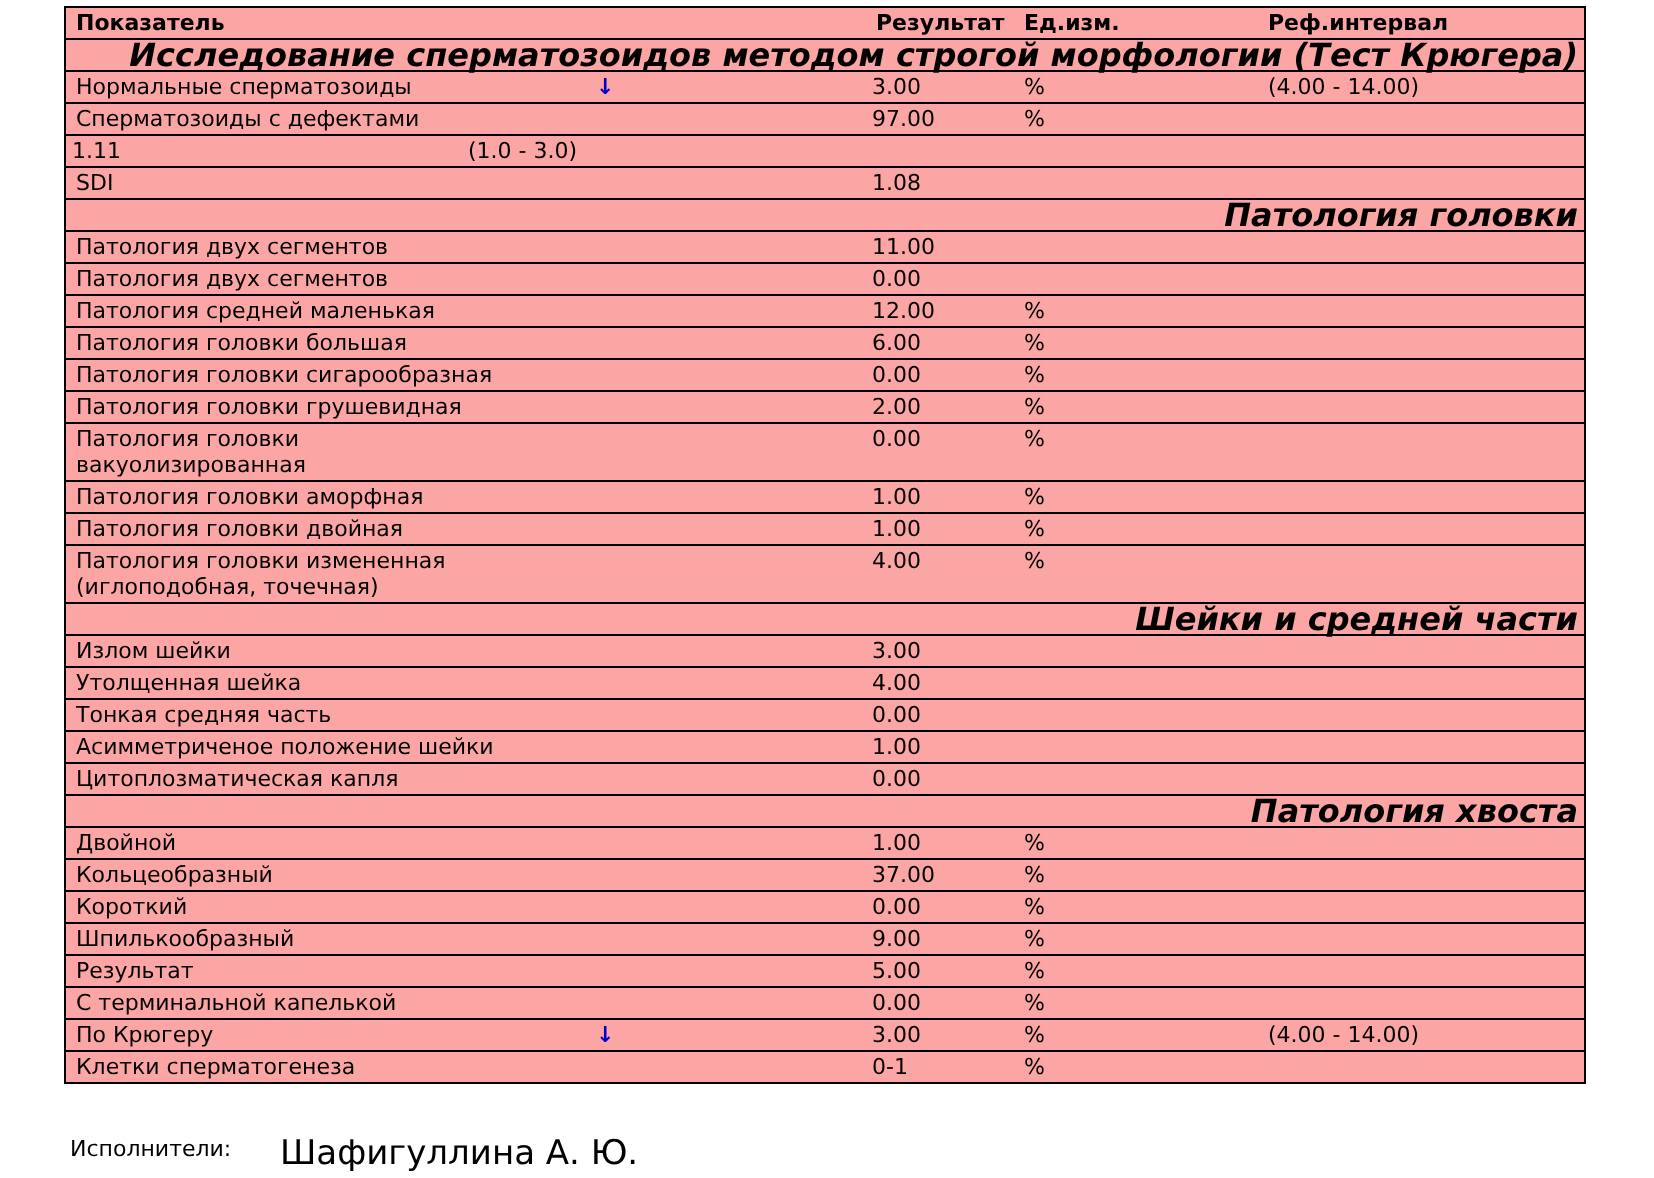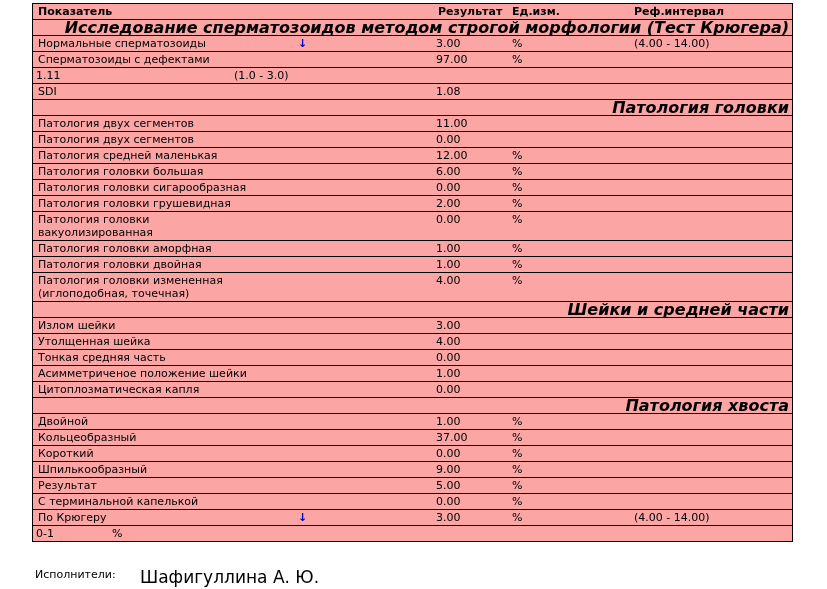--- a/index.html
+++ b/index.html
@@ -258,20 +258,21 @@
           <div class="cell c-unit">%</div>
           <div class="cell c-ref"></div>
         </div>
         <div class="row data-row">
           <div class="cell c-name">По Крюгеру<span class="arrow" style="color: rgb(0, 0, 204);">↓</span></div>
           <div class="cell c-result">3.00</div>
           <div class="cell c-unit">%</div>
           <div class="cell c-ref">(4.00 - 14.00)</div>
         </div>
         <div class="row data-row">
+          <div class="cell c-name">Клетки сперматогенеза</div>
           <div class="cell c-result">0-1</div>
           <div class="cell c-unit">%</div>
           <div class="cell c-ref"></div>
         </div>
       </div>
   </div>
   <div class="footer">
     <span class="label">Исполнители:</span>
     <span class="executor">Шафигуллина А. Ю.</span>
   </div>

